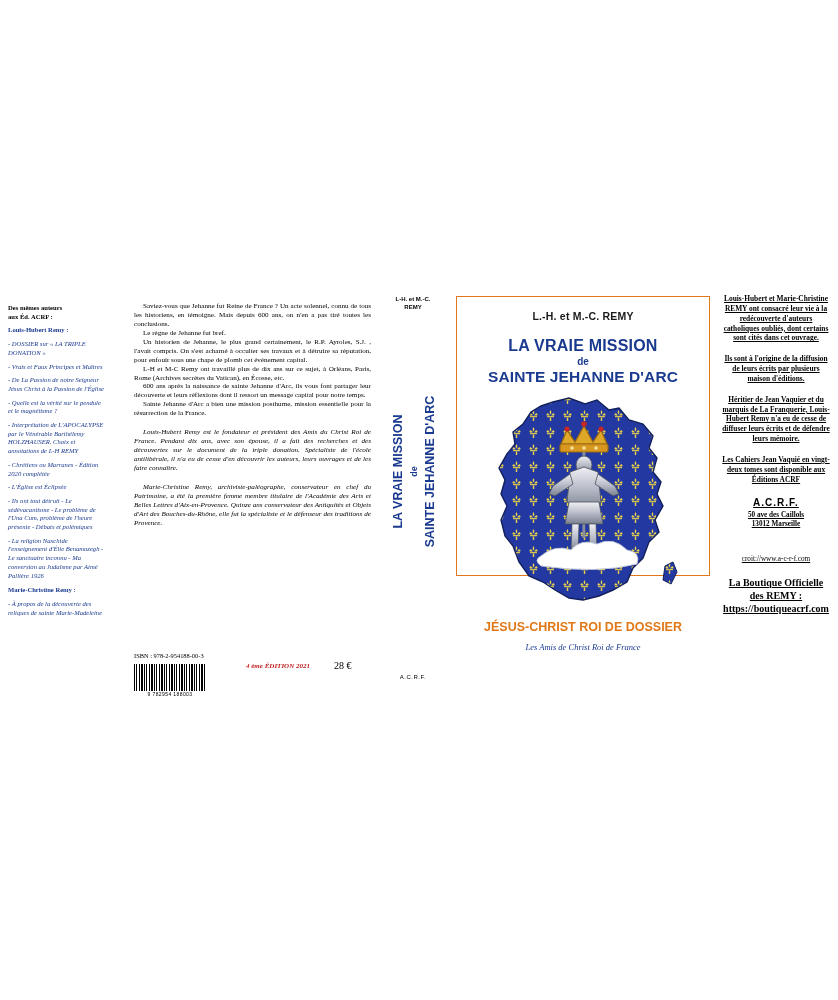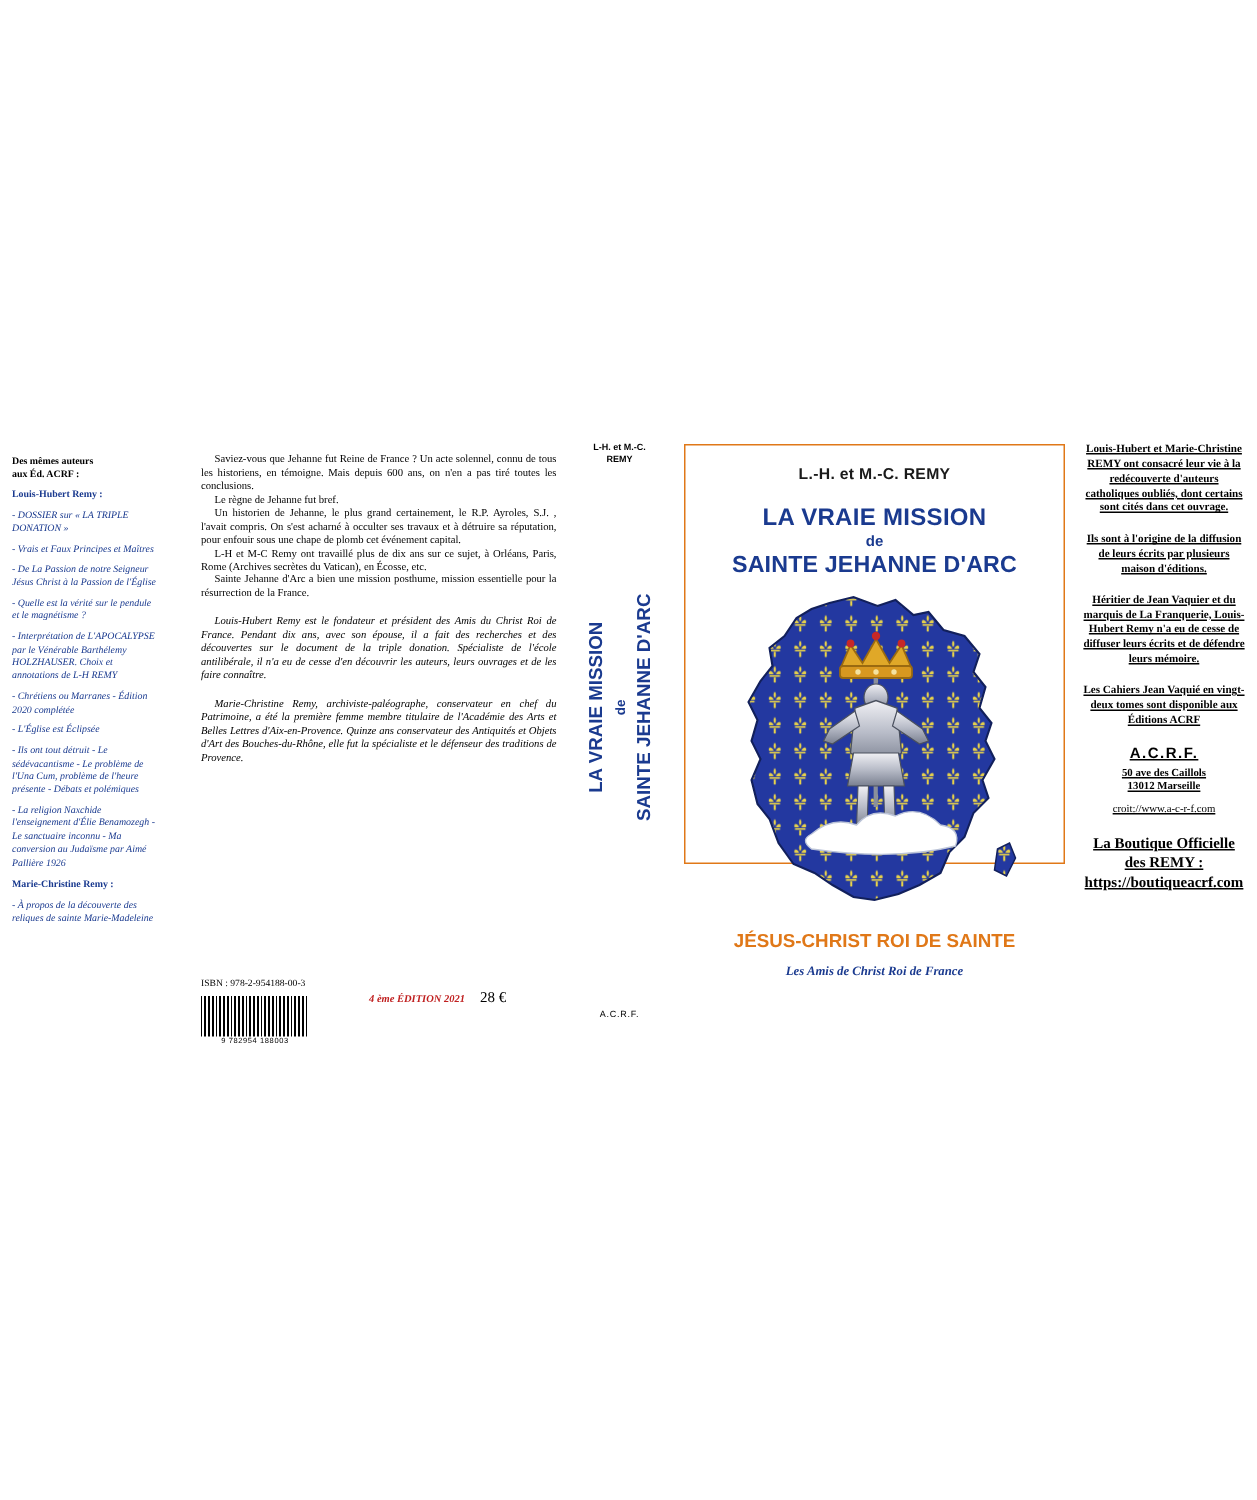--- a/index.html
+++ b/index.html
@@ -103,21 +103,21 @@
     position: absolute;
     left: 246px;
     top: 376px;
     font-size: 7px;
     font-weight: bold;
     font-style: italic;
     color: #c02020;
   }
   .price {
     position: absolute;
-    left: 320px;
+    left: 334px;
     top: 374px;
     font-size: 10px;
   }
 
   
   .spine {
     position: absolute;
     left: 372px;
     top: 10px;
     width: 82px;
@@ -203,21 +203,21 @@
     font-family: "Liberation Sans", sans-serif;
     font-weight: bold;
     font-size: 12.5px;
     color: #e07818;
     margin-top: 2px;
   }
   .fc-pub {
     text-align: center;
     font-family: "Liberation Serif", serif;
     font-style: italic;
-    font-weight: bold;
+    font-weight: normal;
     font-size: 8.5px;
     color: #1a3a8f;
     margin-top: 8px;
   }
 
   
   .flap {
     position: absolute;
     left: 722px;
     top: 8px;
@@ -228,21 +228,21 @@
     font-weight: bold;
     text-decoration: underline;
   }
   .flap p { margin: 0 0 11px 0; }
   .flap .acrf {
     font-family: "Liberation Sans", sans-serif;
     font-size: 10px;
     letter-spacing: 1px;
     margin-bottom: 2px;
   }
-  .flap .addr { font-weight: bold; font-size: 7.2px; margin-bottom: 5px; }
+  .flap .addr { font-weight: bold; font-size: 7.2px; margin-bottom: 25px; }
   .flap .url { font-weight: normal; font-size: 7.2px; margin-bottom: 11px; }
   .flap .shop { font-size: 10px; }
 </style>
 </head>
 <body>
 
 <div id="cover">
 
   <div class="left-col">
     <div class="hd">
@@ -265,20 +265,21 @@
     <div class="blk">
       <p>- À propos de la découverte des reliques de sainte Marie-Madeleine</p>
     </div>
   </div>
 
   <div class="back">
     <p>Saviez-vous que Jehanne fut Reine de France ? Un acte solennel, connu de tous les historiens, en témoigne. Mais depuis 600 ans, on n'en a pas tiré toutes les conclusions.</p>
     <p>Le règne de Jehanne fut bref.</p>
     <p>Un historien de Jehanne, le plus grand certainement, le R.P. Ayroles, S.J. , l'avait compris. On s'est acharné à occulter ses travaux et à détruire sa réputation, pour enfouir sous une chape de plomb cet événement capital.</p>
     <p>L-H et M-C Remy ont travaillé plus de dix ans sur ce sujet, à Orléans, Paris, Rome (Archives secrètes du Vatican), en Écosse, etc.</p>
+    <p>600 ans après la naissance de sainte Jehanne d'Arc, ils vous font partager leur découverte et leurs réflexions dont il ressort un message capital pour notre temps.</p>
     <p>Sainte Jehanne d'Arc a bien une mission posthume, mission essentielle pour la résurrection de la France.</p>
     <div class="bio">
       <p>Louis-Hubert Remy est le fondateur et président des Amis du Christ Roi de France. Pendant dix ans, avec son épouse, il a fait des recherches et des découvertes sur le document de la triple donation. Spécialiste de l'école antilibérale, il n'a eu de cesse d'en découvrir les auteurs, leurs ouvrages et de les faire connaître.</p>
       <p style="margin-top:10px">Marie-Christine Remy, archiviste-paléographe, conservateur en chef du Patrimoine, a été la première femme membre titulaire de l'Académie des Arts et Belles Lettres d'Aix-en-Provence. Quinze ans conservateur des Antiquités et Objets d'Art des Bouches-du-Rhône, elle fut la spécialiste et le défenseur des traditions de Provence.</p>
     </div>
   </div>
 
   <div class="isbn">ISBN : 978-2-954188-00-3</div>
   <div class="barcode">
     <div class="bars"></div>
@@ -366,21 +367,21 @@
 
           <path d="M110 162 h13 l1 5 h-15 z" fill="#6a7080"></path>
           <path d="M131 162 h13 l1 5 h-15 z" fill="#6a7080"></path>
         </g>
 
         <path d="M84 166 q14 -12 30 -6 q10 -12 26 -6 q16 -8 30 6 q14 2 10 14
                  q-40 10 -96 2 q-8 -6 0 -10 Z" fill="#ffffff" stroke="#bcc4d8" stroke-width=".9"></path>
       </svg>
     </div>
 
-    <div class="fc-bottom">JÉSUS-CHRIST ROI DE SAINTE</div>
+    <div class="fc-bottom">JÉSUS-CHRIST ROI DE DOSSIER</div>
     <div class="fc-pub">Les Amis de Christ Roi de France</div>
   </div>
 
   <div class="flap">
     <p>Louis-Hubert et Marie-Christine REMY ont consacré leur vie à la redécouverte d'auteurs catholiques oubliés, dont certains sont cités dans cet ouvrage.</p>
     <p>Ils sont à l'origine de la diffusion de leurs écrits par plusieurs maison d'éditions.</p>
     <p>Héritier de Jean Vaquier et du marquis de La Franquerie, Louis-Hubert Remy n'a eu de cesse de diffuser leurs écrits et de défendre leurs mémoire.</p>
     <p>Les Cahiers Jean Vaquié en vingt-deux tomes sont disponible aux Éditions ACRF</p>
     <div class="acrf">A.C.R.F.</div>
     <div class="addr">

